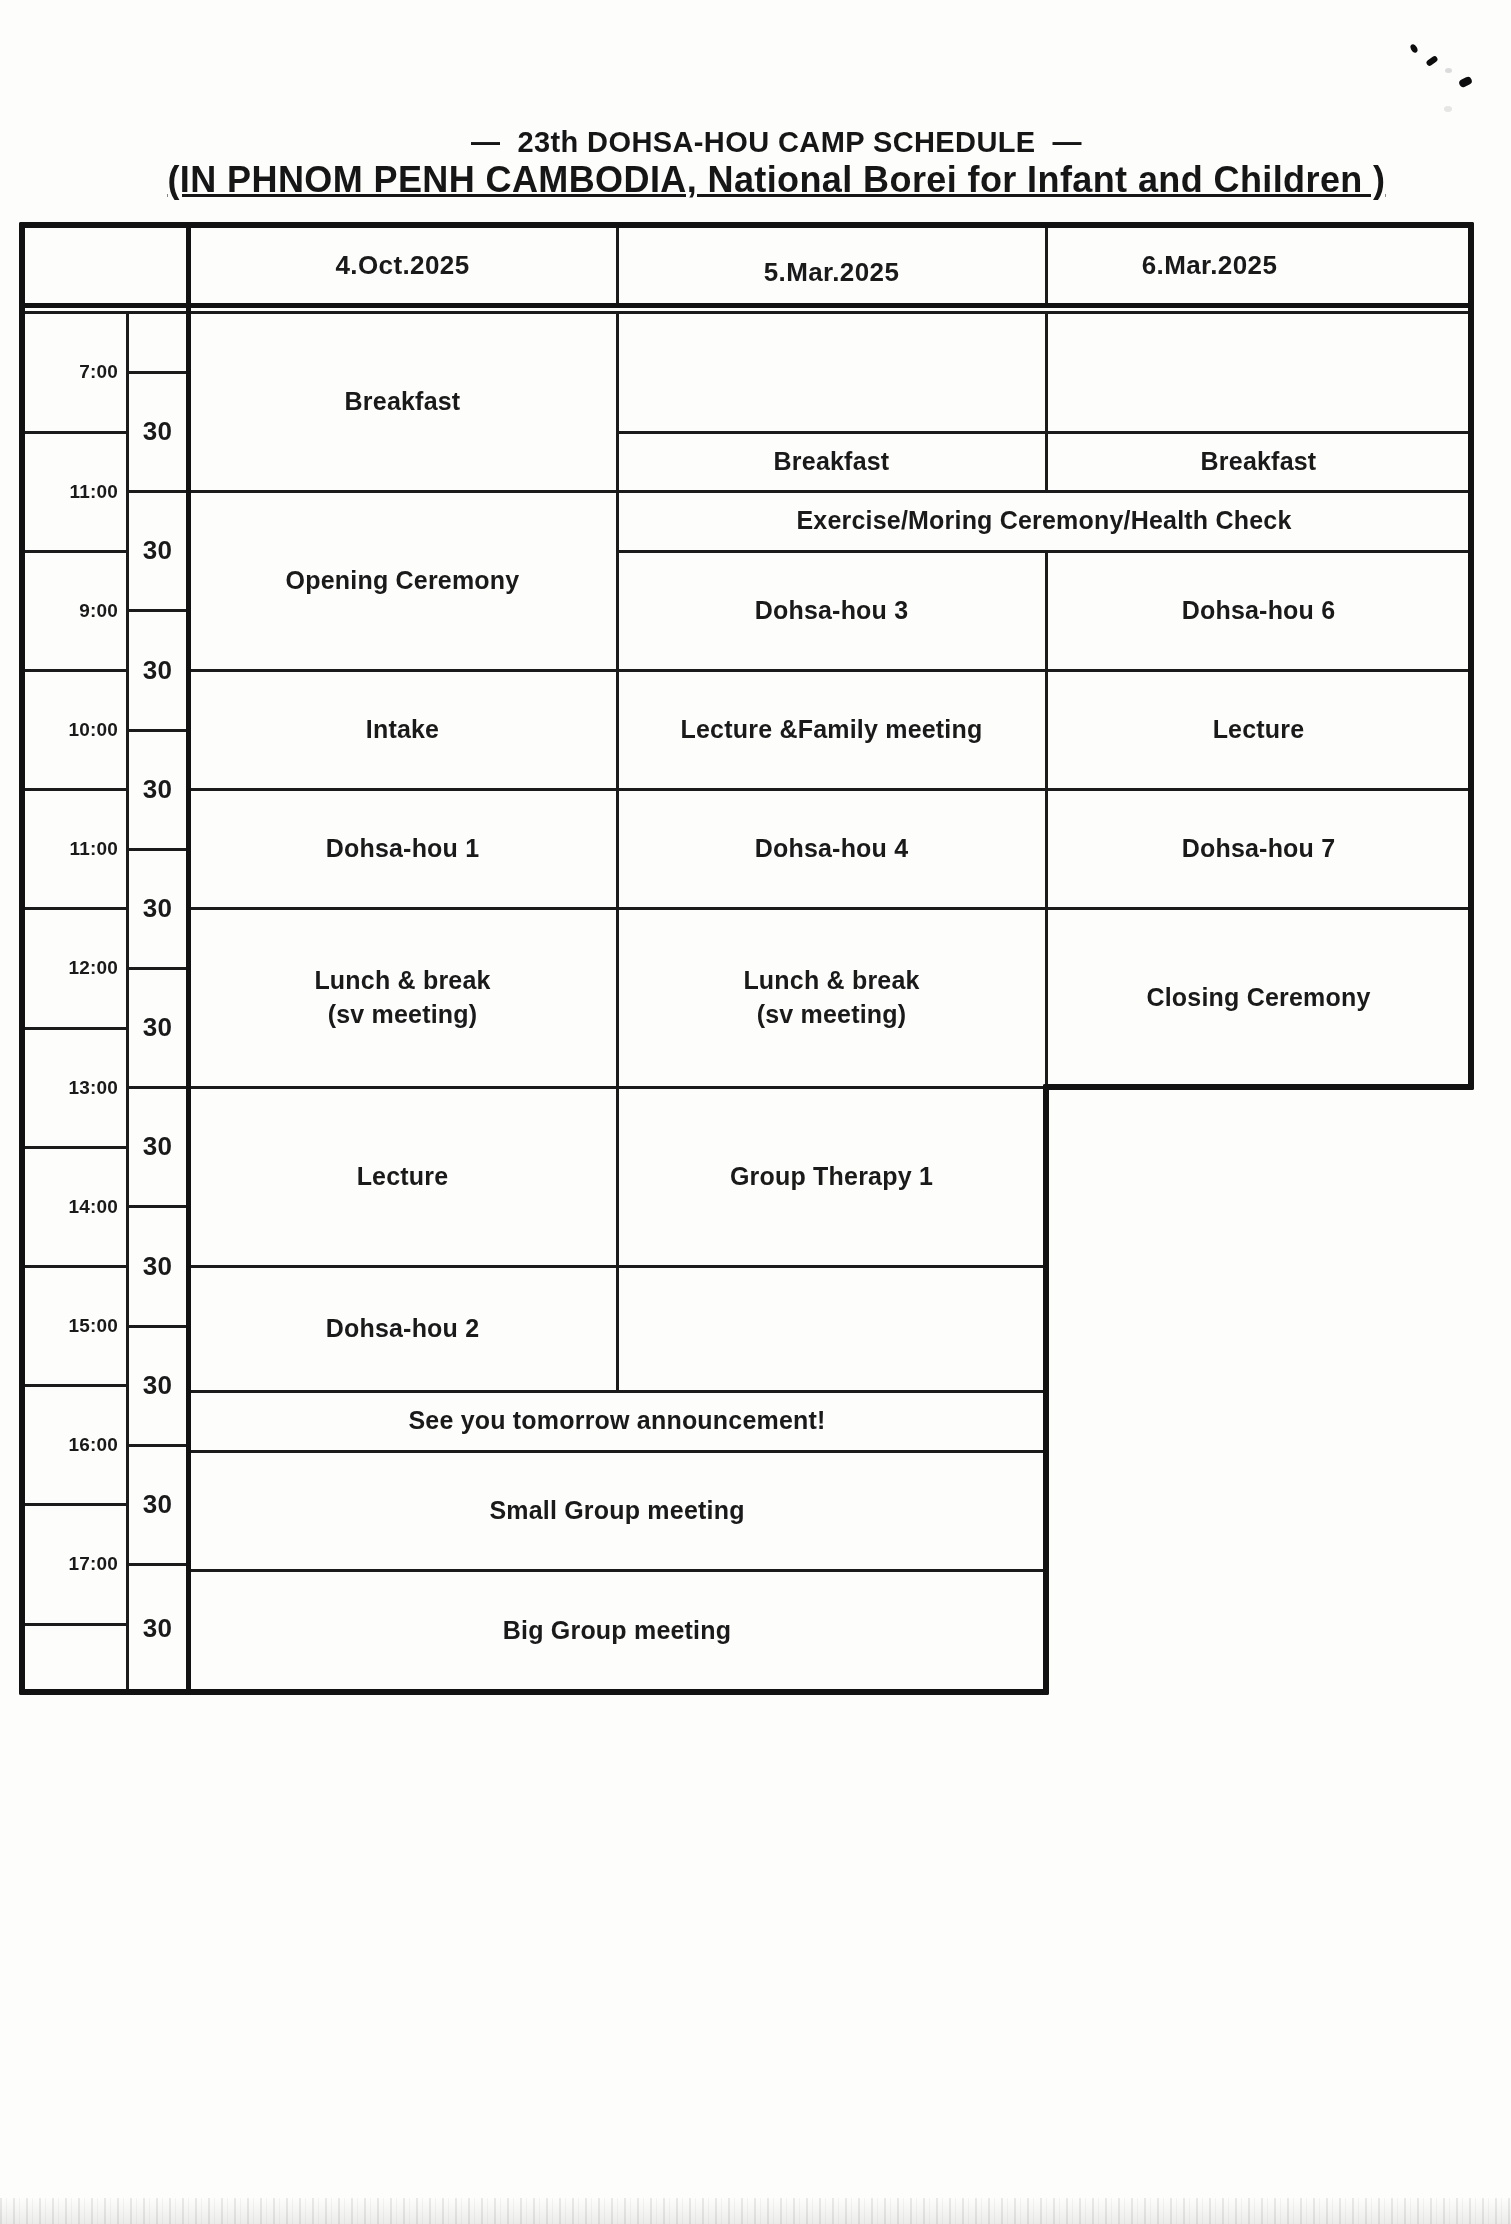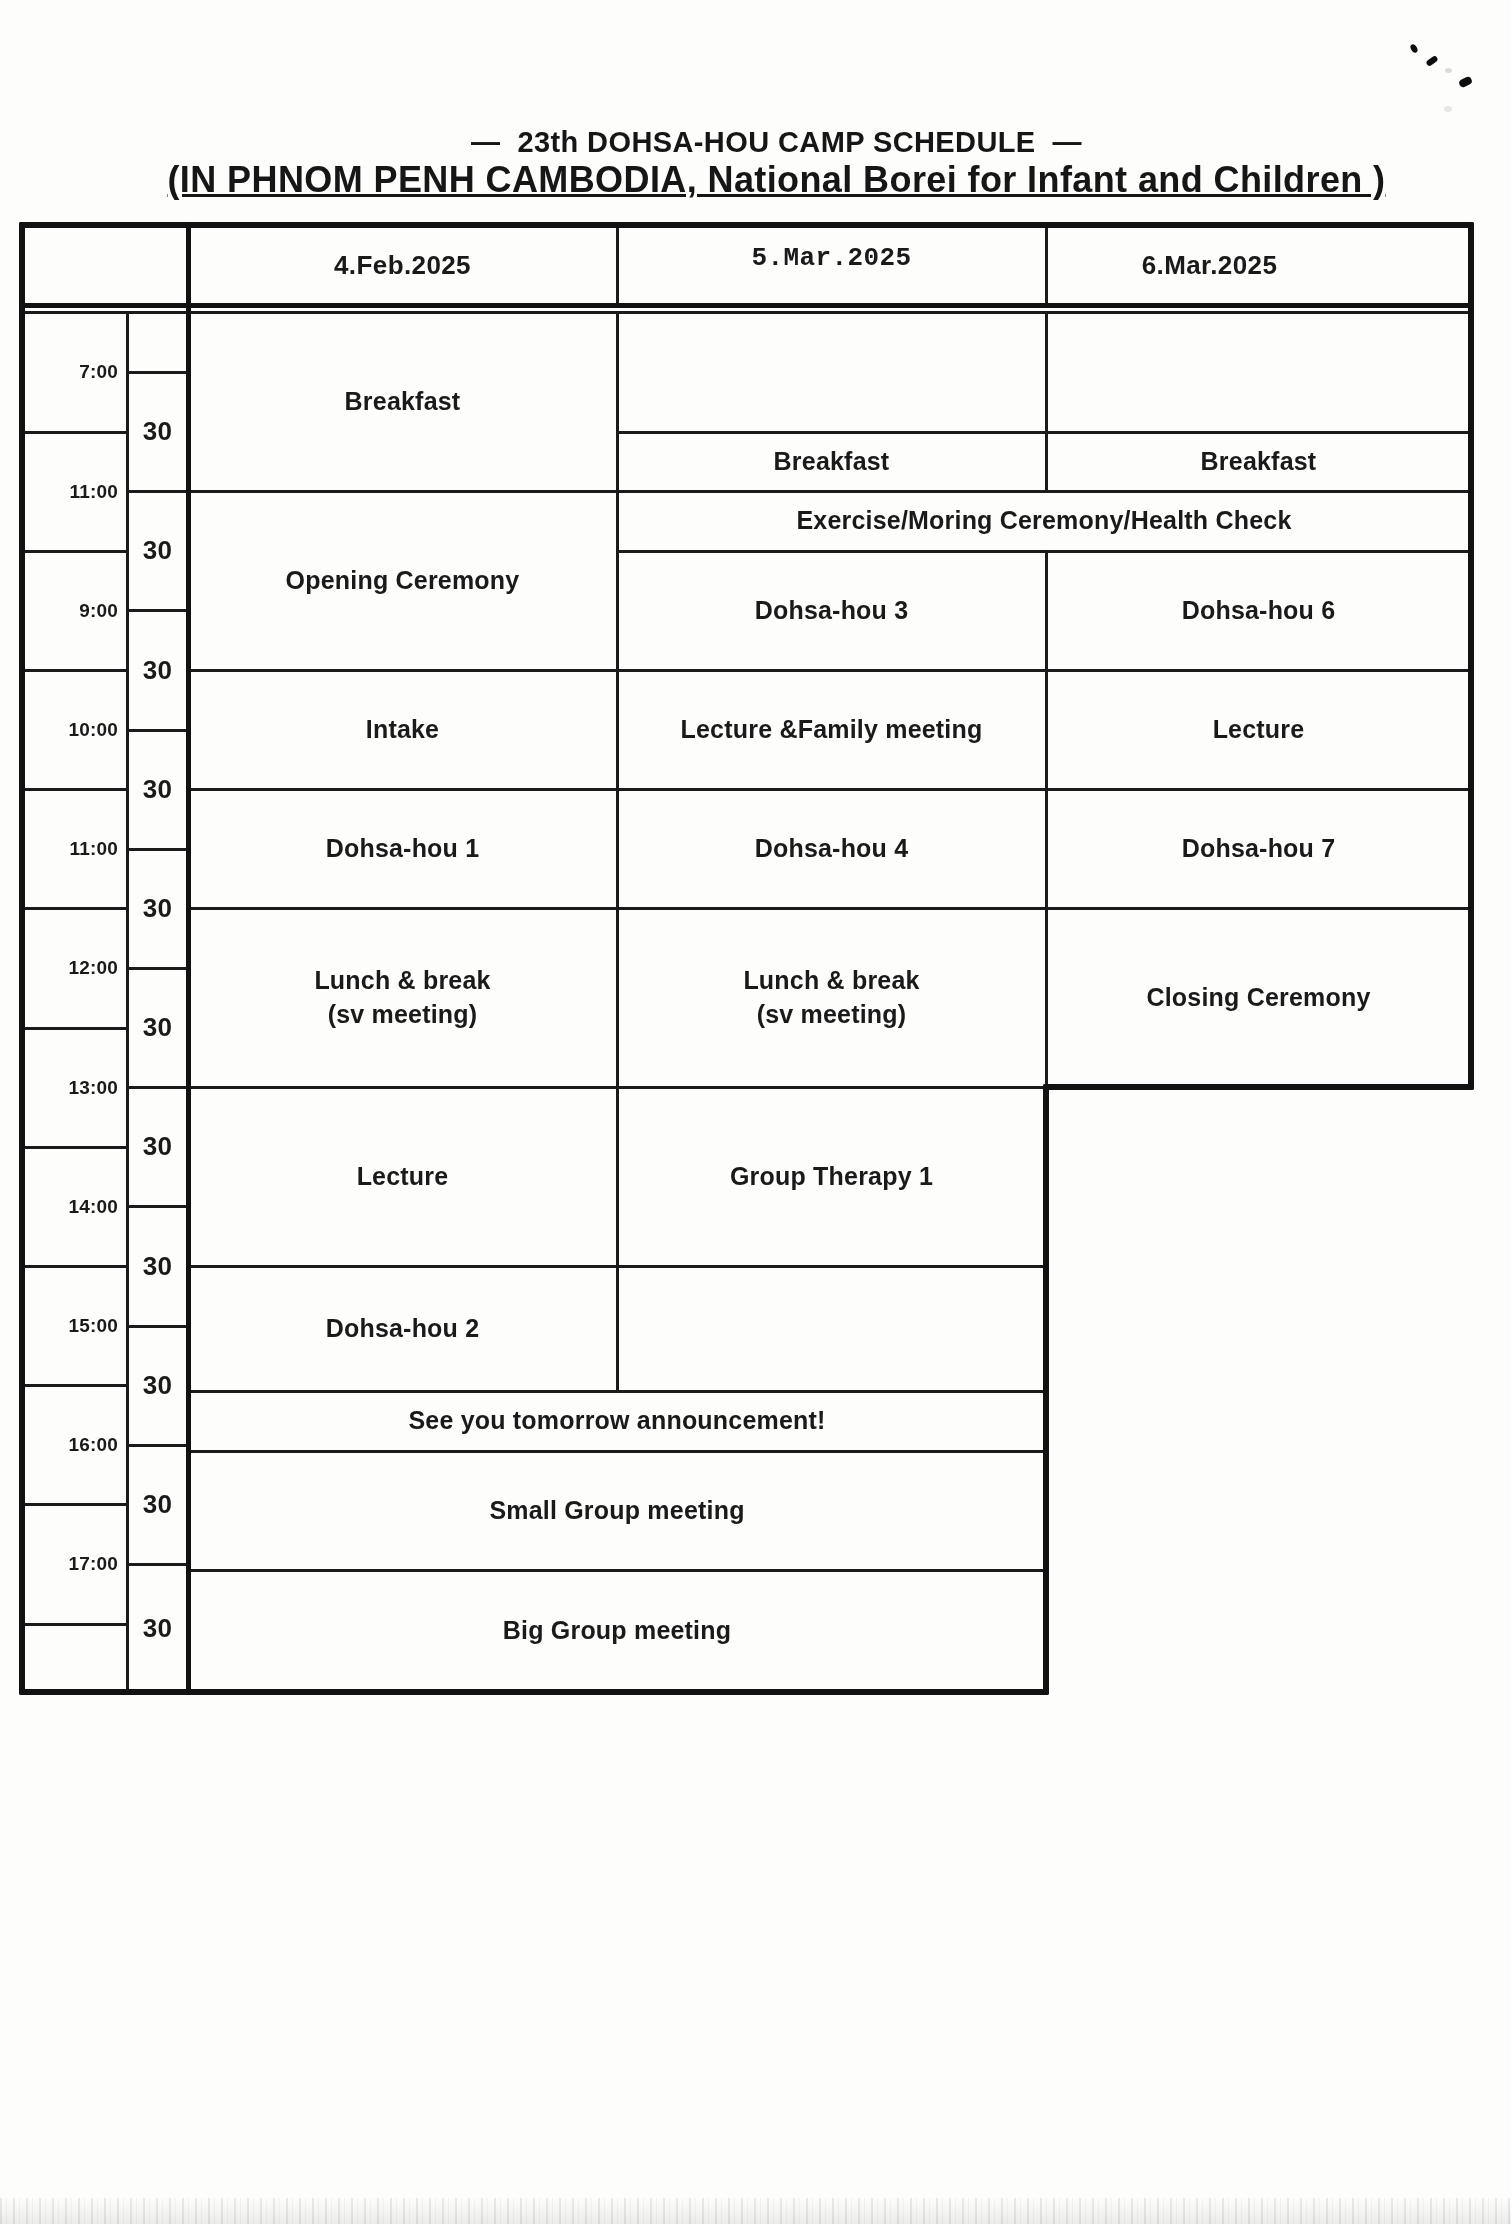--- a/index.html
+++ b/index.html
@@ -46,23 +46,23 @@
 
 <div class="ink-dot" style="left:1411px;top:44px;width:6px;height:9px;transform:rotate(-30deg);"></div>
 <div class="ink-dot" style="left:1426px;top:58px;width:12px;height:6px;transform:rotate(-35deg);border-radius:3px;"></div>
 <div class="ink-dot faint" style="left:1445px;top:68px;width:7px;height:5px;opacity:.5;"></div>
 <div class="ink-dot" style="left:1459px;top:78px;width:13px;height:8px;transform:rotate(-25deg);border-radius:4px;"></div>
 <div class="ink-dot faint" style="left:1444px;top:106px;width:8px;height:6px;opacity:.35;"></div>
 
 <div id="stage">
     <div class="cb" style="left: 20.5px; top: 223.5px; width: 169px; height: 83px;"></div>
     <div class="cb" style="left: 186.5px; top: 223.5px; width: 432px; height: 83px;"></div>
-    <div class="cl dl" style="left: 188px; top: 225px; width: 429px; height: 80px;"><span>4.Feb.2025</span></div>
+    <div class="cl dl" style="left: 188px; top: 225px; width: 429px; height: 80px;"><span>4.Oct.2025</span></div>
     <div class="cb" style="left: 615.5px; top: 223.5px; width: 432px; height: 83px;"></div>
-    <div class="cl dl" style="left: 617px; top: 218px; width: 429px; height: 80px; font-family: Liberation Mono, monospace;"><span>5.Mar.2025</span></div>
+    <div class="cl dl" style="left: 617px; top: 232px; width: 429px; height: 80px;"><span>5.Mar.2025</span></div>
     <div class="cb" style="left: 1044.5px; top: 223.5px; width: 428px; height: 83px;"></div>
     <div class="cl dl" style="left: 997px; top: 225px; width: 425px; height: 80px;"><span>6.Mar.2025</span></div>
     <div class="cb" style="left: 20.5px; top: 310.5px; width: 108px; height: 123px;"></div>
     <div class="cl tl" style="left: 22px; top: 312px; width: 105px; height: 120px;"><span>7:00</span></div>
     <div class="cb" style="left: 20.5px; top: 430.5px; width: 108px; height: 122px;"></div>
     <div class="cl tl" style="left: 22px; top: 432px; width: 105px; height: 119px;"><span>11:00</span></div>
     <div class="cb" style="left: 20.5px; top: 549.5px; width: 108px; height: 122px;"></div>
     <div class="cl tl" style="left: 22px; top: 551px; width: 105px; height: 119px;"><span>9:00</span></div>
     <div class="cb" style="left: 20.5px; top: 668.5px; width: 108px; height: 122px;"></div>
     <div class="cl tl" style="left: 22px; top: 670px; width: 105px; height: 119px;"><span>10:00</span></div>

